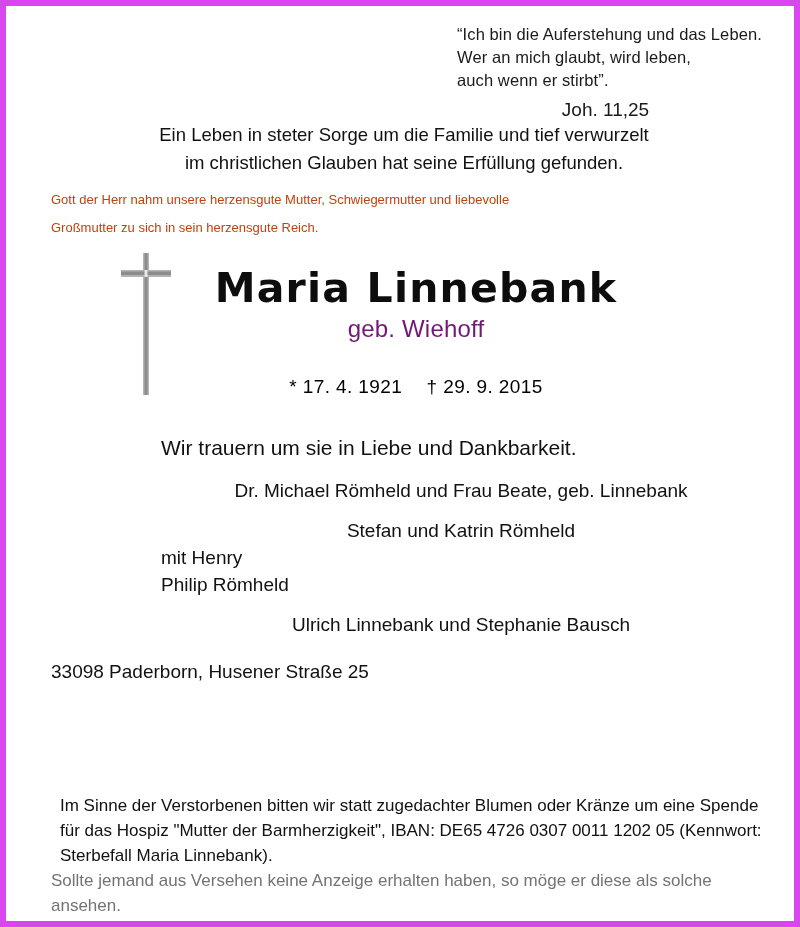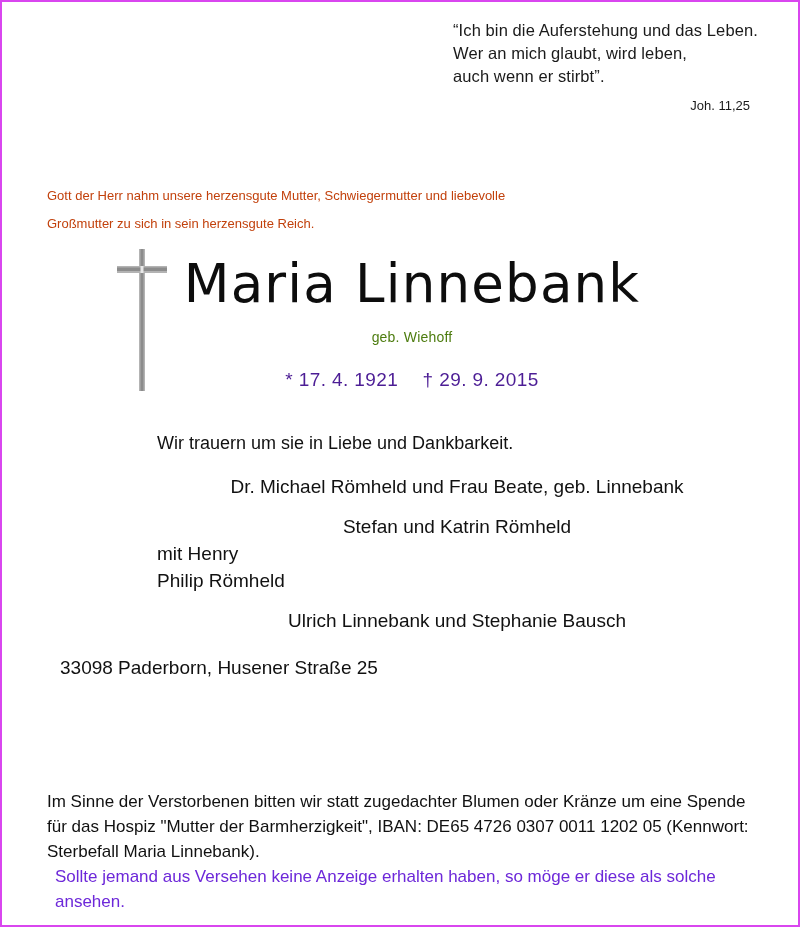--- a/index.html
+++ b/index.html
@@ -9,21 +9,21 @@
   }
   body {
     font-family: "Liberation Sans", "DejaVu Sans", sans-serif;
   }
   #obituary {
     position: relative;
     width: 800px;
     height: 927px;
     box-sizing: border-box;
     background: #ffffff;
-    border: 2px solid #d946ef;
+    border: 6px solid #d946ef;
     overflow: hidden;
   }
   .inner {
     position: absolute;
     left: 0;
     top: 0;
     width: 796px;
     height: 923px;
   }
 
@@ -36,24 +36,24 @@
   }
   .quote-line {
     font-size: 16.5px;
     line-height: 23px;
     color: #1a1a1a;
     white-space: nowrap;
     letter-spacing: 0.1px;
   }
   .quote-source {
     margin-top: 8px;
-    font-size: 13px;
+    font-size: 19px;
     line-height: 20px;
     color: #1a1a1a;
-    text-align: right;
+    text-align: center;
     padding-right: 3px;
   }
 
   
   .intro-block {
     position: absolute;
     left: 45px;
     top: 115px;
     width: 706px;
     text-align: center;
@@ -90,68 +90,68 @@
   
   .name-block {
     position: absolute;
     left: 150px;
     top: 258px;
     width: 520px;
     text-align: center;
   }
   .deceased-name {
     font-family: "DejaVu Sans", "Liberation Sans", sans-serif;
-    font-size: 53px;
-    font-weight: 400;
+    font-size: 41px;
+    font-weight: 700;
     letter-spacing: 1.2px;
     line-height: 48px;
     color: #0d0d0d;
   }
   .maiden-name {
-    font-size: 14px;
+    font-size: 24px;
     line-height: 26px;
-    color: #4d7c0f;
-    margin-top: 16px;
+    color: #701a75;
+    margin-top: 4px;
     letter-spacing: 0.2px;
   }
   .life-dates {
     font-size: 19px;
     line-height: 26px;
-    color: #4c1d95;
-    margin-top: 17px;
+    color: #000000;
+    margin-top: 32px;
     letter-spacing: 0.4px;
   }
   .life-dates .date-gap { display: inline-block; width: 13px; }
 
   
   .mourn-block {
     position: absolute;
     left: 155px;
     top: 428px;
     width: 600px;
   }
   .mourn-intro {
-    font-size: 18px;
+    font-size: 21px;
     line-height: 27px;
     color: #111111;
     margin-bottom: 16px;
   }
   .family-list { }
   .family-entry {
     font-size: 19px;
     line-height: 27px;
     color: #111111;
   }
   .family-entry.grouped { margin-bottom: 0; }
   .family-entry.spaced { margin-top: 13px; text-align: center; }
 
   
   .address-line {
     position: absolute;
-    left: 58px;
+    left: 45px;
     top: 652px;
     font-size: 19px;
     line-height: 27px;
     color: #111111;
   }
 
   
   .service-block {
     position: absolute;
     left: 45px;
@@ -160,54 +160,57 @@
     font-size: 19px;
     line-height: 27px;
     color: #111111;
     text-align: justify;
     text-align-last: left;
   }
 
   
   .donation-block {
     position: absolute;
-    left: 45px;
+    left: 54px;
     top: 787px;
     width: 710px;
     font-size: 17px;
     line-height: 25px;
     color: #111111;
     text-align: left;
   }
 
   
   .notice-block {
     position: absolute;
     left: 45px;
     top: 862px;
     width: 712px;
     font-size: 17px;
     line-height: 25px;
-    color: #6d28d9;
-    margin-left: 8px;
+    color: #737373;
   }
 </style>
 </head>
 <body>
 
 <div id="obituary">
   <div class="inner">
 
     <div class="quote-block">
       <div class="quote-line">“Ich bin die Auferstehung und das Leben.</div>
       <div class="quote-line">Wer an mich glaubt, wird leben,</div>
       <div class="quote-line">auch wenn er stirbt”.</div>
       <div class="quote-source">Joh. 11,25</div>
     </div>
 
+    <div class="intro-block">
+      <div class="intro-line">Ein Leben in steter Sorge um die Familie und tief verwurzelt</div>
+      <div class="intro-line">im christlichen Glauben hat seine Erfüllung gefunden.</div>
+    </div>
 
     <div class="lead-block">
       <div class="lead-line">Gott der Herr nahm unsere herzensgute Mutter, Schwiegermutter und liebevolle</div>
       <div class="lead-line">Großmutter zu sich in sein herzensgute Reich.</div>
     </div>
 
     <svg class="cross" viewBox="0 0 58 142">
       <rect x="25" y="0" width="6" height="142" fill="#b3b3b3"></rect>
       <rect x="26.5" y="0" width="3" height="142" fill="#8c8c8c"></rect>
       <rect x="3" y="17" width="50" height="7" fill="#b3b3b3"></rect>

